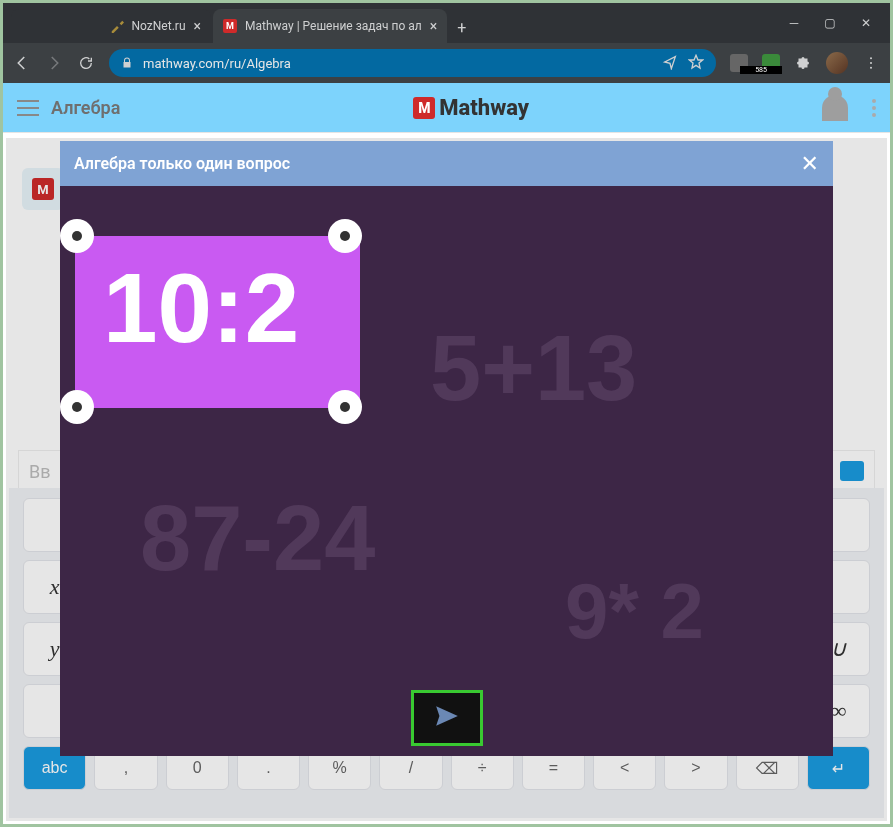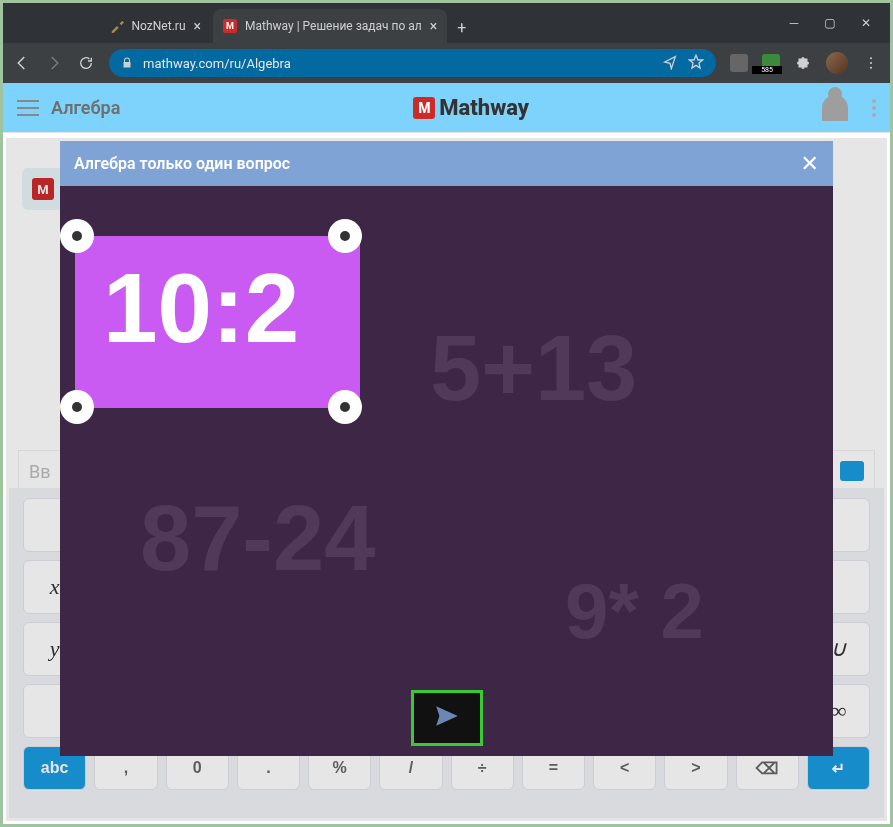--- a/index.html
+++ b/index.html
@@ -100,21 +100,21 @@
 }
 .mw-content { padding:12px; }
 .chat-bubble { background:#e8f4fa; border-radius:6px; padding:10px; width:fit-content; margin:18px 0 0 4px;}
 .input-row { margin-top:240px; height:42px; background:#fff; border:1px solid #eee; display:flex; align-items:center; padding:0 10px; justify-content:space-between;}
 .input-row .ph { color:#bdbdbd; font-size:18px;}
 .cam { width:24px; height:20px; background:#1a9be0; border-radius:3px;}
 
 
 .kb { position:absolute; left:3px; right:3px; bottom:3px; height:330px; background:#f0f2f5; padding:10px 14px 6px 14px;}
 .kb-row { display:flex; gap:8px; height:54px; margin-bottom:8px;}
-.kb-row.last { height:44px;font-weight:bold;}
+.kb-row.last { height:44px;}
 .kb-key { flex:1; background:#fff; border:1px solid #e3e5ea; border-radius:6px; display:flex; align-items:center; justify-content:center; font-size:22px; color:#333; font-style:italic; font-family: Georgia, serif;}
 .kb-key.special { font-style:normal; font-family: Arial; font-size:16px; color:#666;}
 
 
 .modal {
   position:absolute;
   top:138px; left:57px; right:57px;
   background:#fff;
   z-index:100;
 }
@@ -248,21 +248,21 @@
     </span>
     <span>
       <svg viewBox="0 0 24 24" width="16" height="16">
           <path fill="none" stroke="#cfd0d1" stroke-width="2" d="M12 2l3 7h7l-5.5 4.5L18 21l-6-4-6 4 1.5-7.5L2 9h7z"></path>
         </svg>
     </span>
   </div>
   <div class="ext-icons">
     <span class="ext" style="background:#666;"></span>
     <span class="ext" style="background:#3a8a3a;position:relative;">
-        <span style="position:absolute;bottom:-2px;right:-2px;background:#000000;color:#fff;font-size:7px;padding:0 9px;">585</span>
+        <span style="position:absolute;bottom:-2px;right:-2px;background:#000000;color:#fff;font-size:7px;padding:0 15px;">585</span>
       </span>
     <span class="ext">
       <svg viewBox="0 0 24 24" width="18" height="18">
           <path fill="#cfd0d1" d="M20 12a2 2 0 00-2-2V6h-4a2 2 0 00-4 0H6v4a2 2 0 000 4v4h4a2 2 0 004 0h4v-4a2 2 0 002-2z"></path>
         </svg>
     </span>
     <span style="width:22px;height:22px;border-radius:50%;background:linear-gradient(135deg,#8a6a4a,#553322);"></span>
     <span class="navbtn">
       <svg viewBox="0 0 24 24" width="16" height="16">
           <circle cx="12" cy="5" r="1.5" fill="#cfd0d1"></circle>

